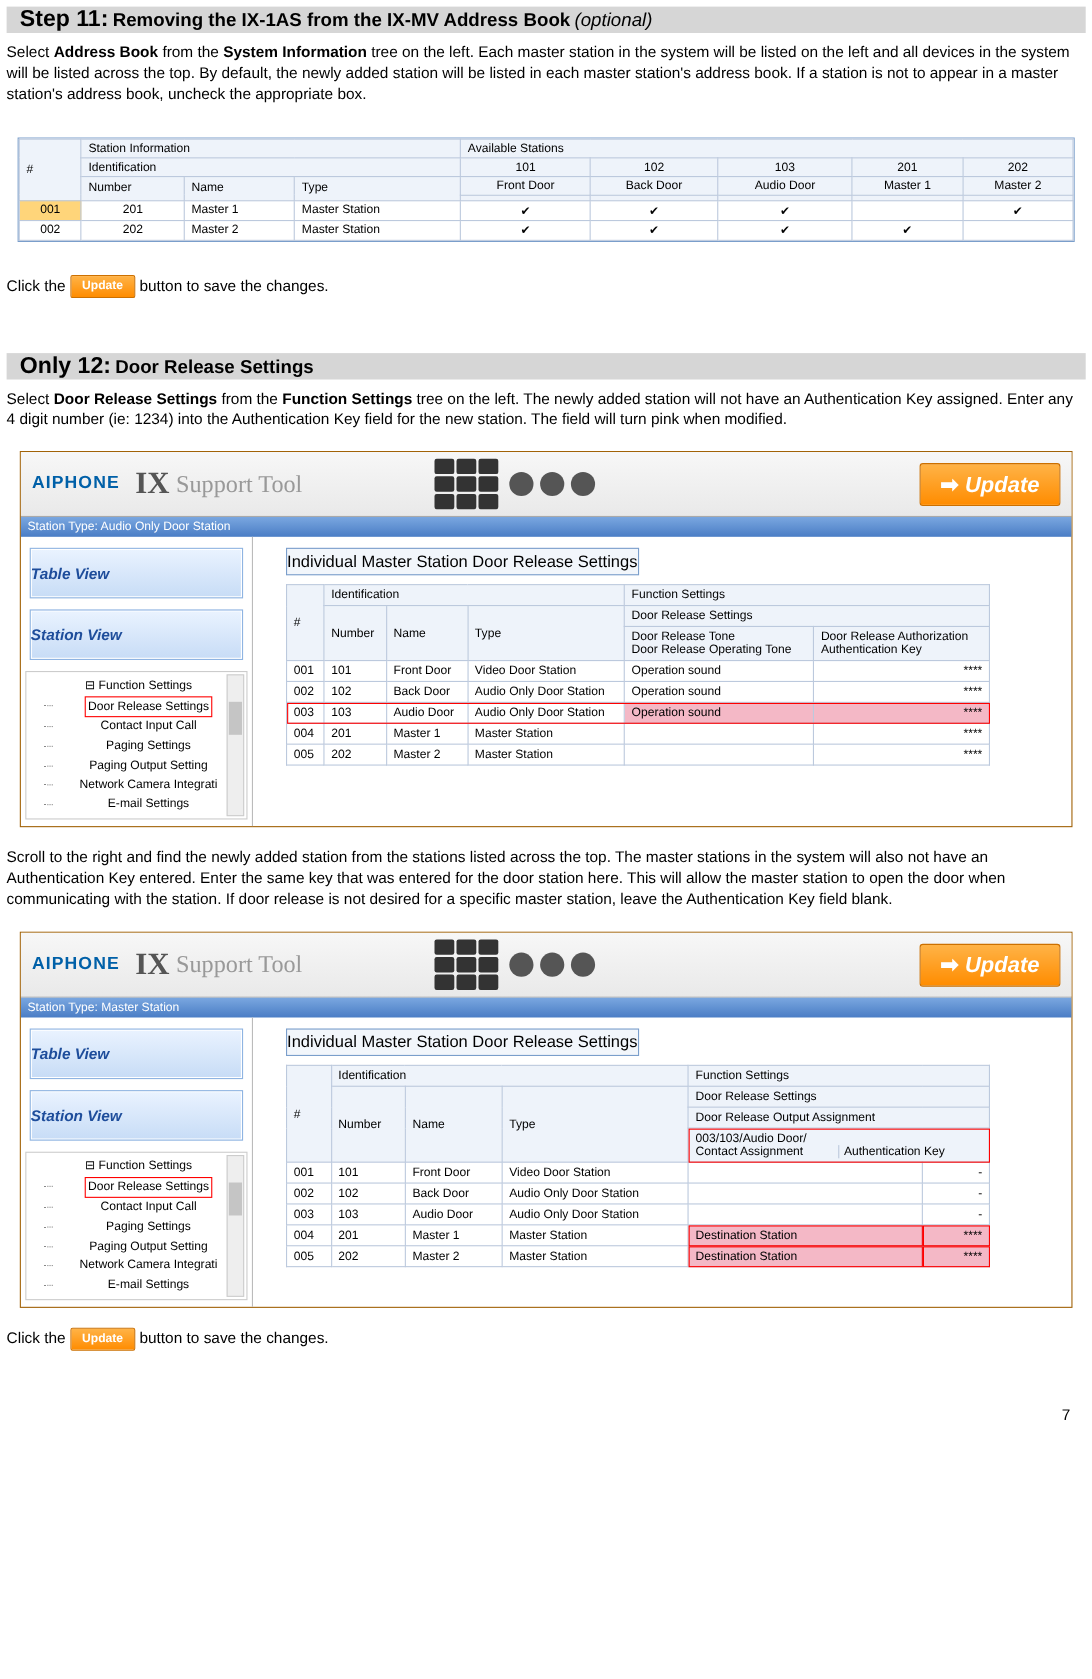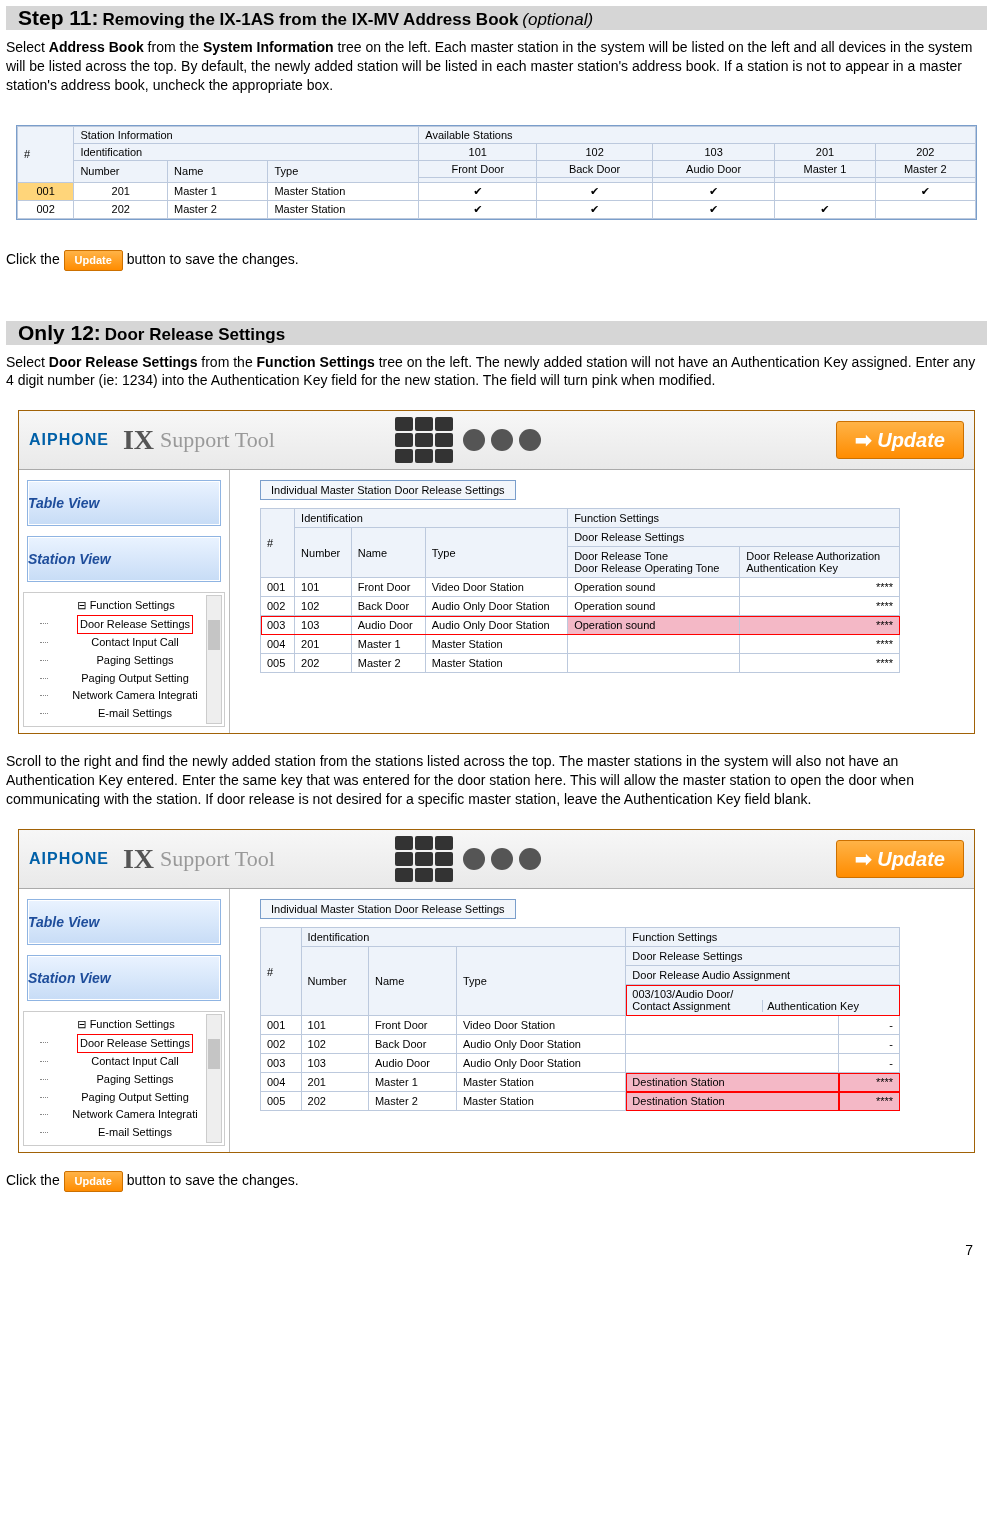--- a/index.html
+++ b/index.html
@@ -177,22 +177,22 @@
   }
   .tree-scroll .thumb { position:absolute; left:1px; right:1px; top:24px; height:30px; background:#c5c5c5;}
   .right-col {
     flex:1;
     padding: 10px 0 10px 30px;
   }
   .section-label {
     border:1px solid #7a9ecb;
     background:#f2f6fb;
     display:inline-block;
-    padding:3px 10px;
-    font-size:11px;
+    padding:3px 0;
+    font-size:15px;
     margin-bottom:8px;
   }
   .t2 {
     border-collapse: collapse;
     width: 640px;
     font-size:11px;
   }
   .t2 th, .t2 td {
     border:1px solid #bcc9dd;
     padding:3px 6px;
@@ -314,20 +314,21 @@
           <div></div>
           <div></div>
     </div>
     <div class="ctrl-icons">
           <div></div>
           <div></div>
           <div></div>
         </div>
     <div class="update-big">Update</div>
   </div>
+  <div class="station-type-bar">Station Type:  Audio Only Door Station</div>
   <div class="shot-body">
     <div class="left-col">
       <div class="view-btn">Table View</div>
       <div class="view-btn">Station View</div>
       <div class="tree">
         <div class="tree-scroll">
               <div class="thumb"></div>
             </div>
         <div class="root">⊟ <span>Function Settings</span></div>
         <div class="item"><span class="hl">Door Release Settings</span></div>
@@ -422,20 +423,21 @@
         <div></div>
         <div></div>
     </div>
     <div class="ctrl-icons">
         <div></div>
         <div></div>
         <div></div>
       </div>
     <div class="update-big">Update</div>
   </div>
+  <div class="station-type-bar">Station Type:  Master Station</div>
   <div class="shot-body">
     <div class="left-col">
       <div class="view-btn">Table View</div>
       <div class="view-btn">Station View</div>
       <div class="tree">
         <div class="tree-scroll">
             <div class="thumb"></div>
           </div>
         <div class="root">⊟ <span>Function Settings</span></div>
         <div class="item"><span class="hl">Door Release Settings</span></div>
@@ -455,21 +457,21 @@
           <th colspan="3">Identification</th>
           <th colspan="2">Function Settings</th>
         </tr>
         <tr>
           <th rowspan="3">Number</th>
           <th rowspan="3">Name</th>
           <th rowspan="3">Type</th>
           <th colspan="2">Door Release Settings</th>
         </tr>
         <tr>
-              <th colspan="2">Door Release Audio Assignment</th>
+              <th colspan="2">Door Release Output Assignment</th>
             </tr>
         <tr>
           <th colspan="2" class="redbox">
             <div>003/103/Audio Door/</div>
             <div style="display:flex">
                   <div style="flex:1;border-right:1px solid #bcc9dd;padding-right:4px">Contact Assignment</div>
                   <div style="flex:1;padding-left:4px">Authentication Key</div>
                 </div>
           </th>
         </tr>

